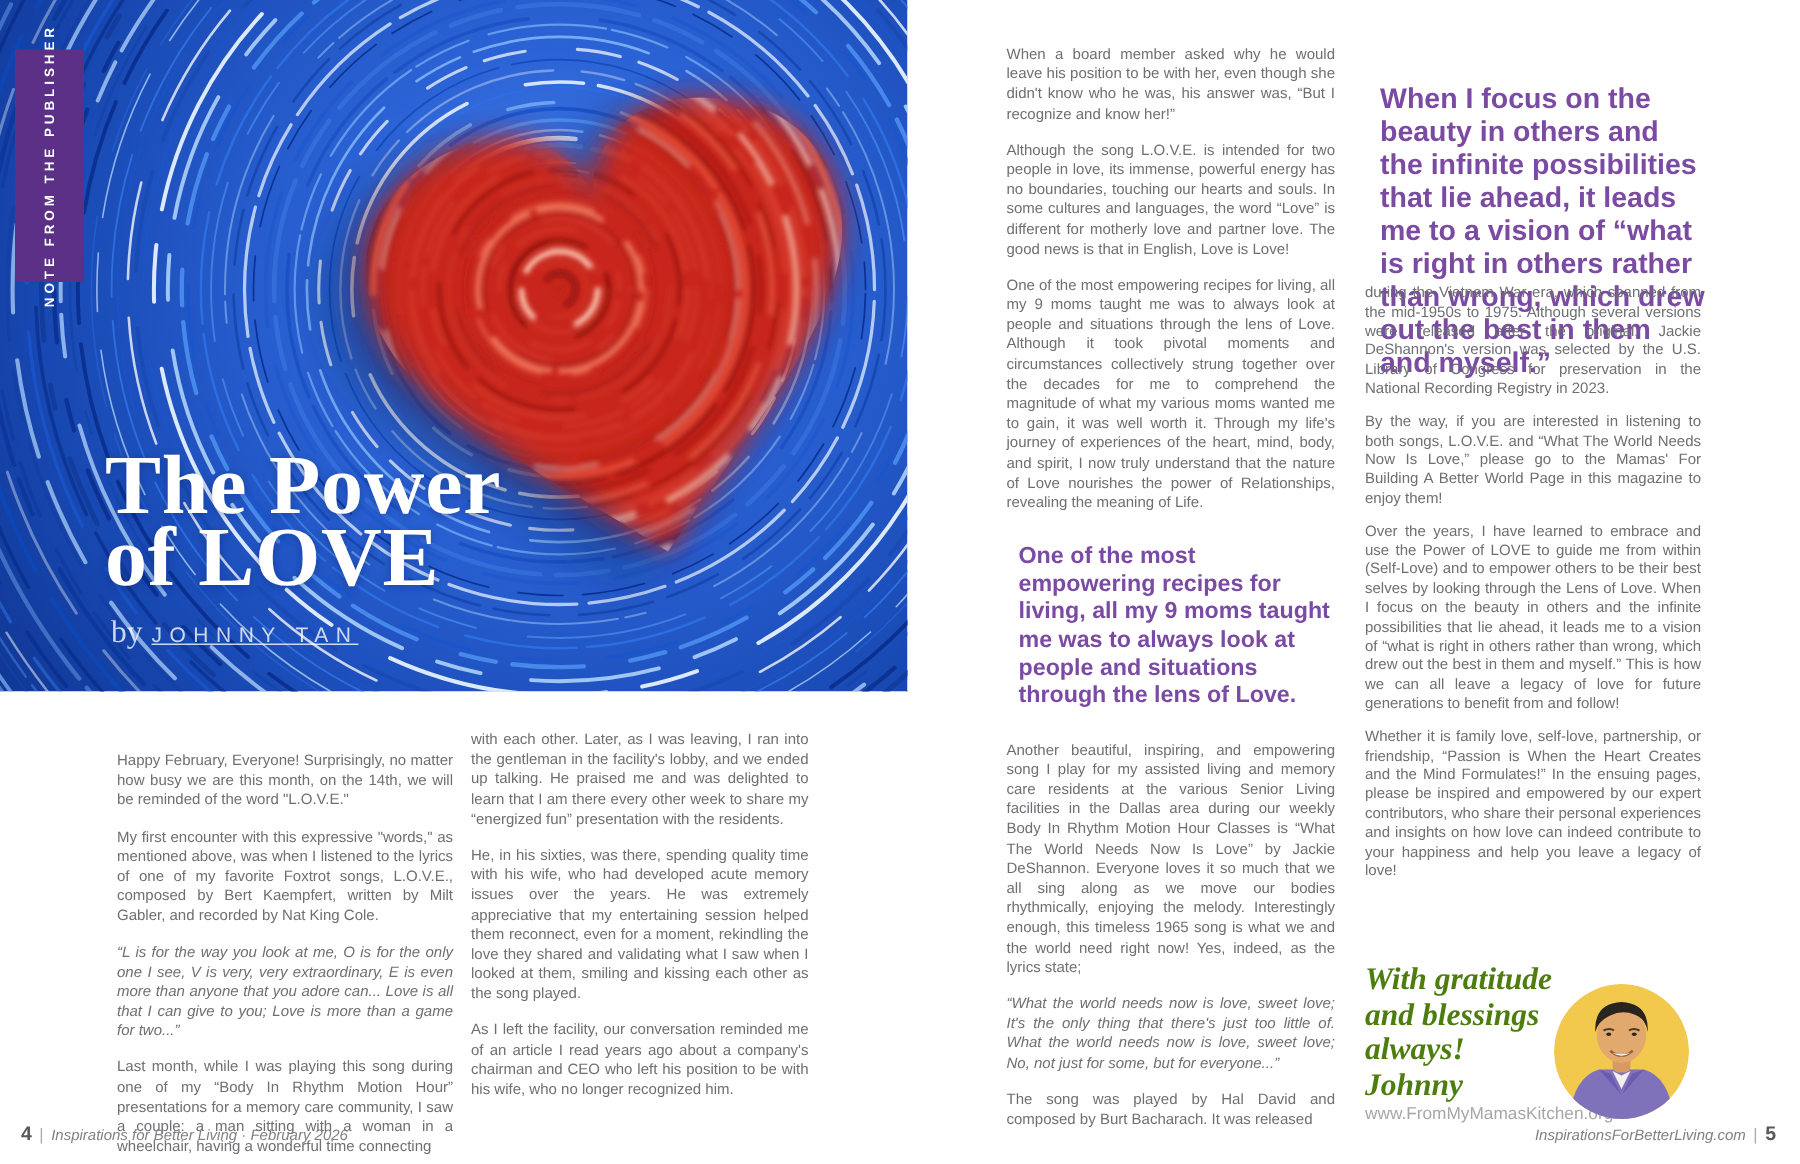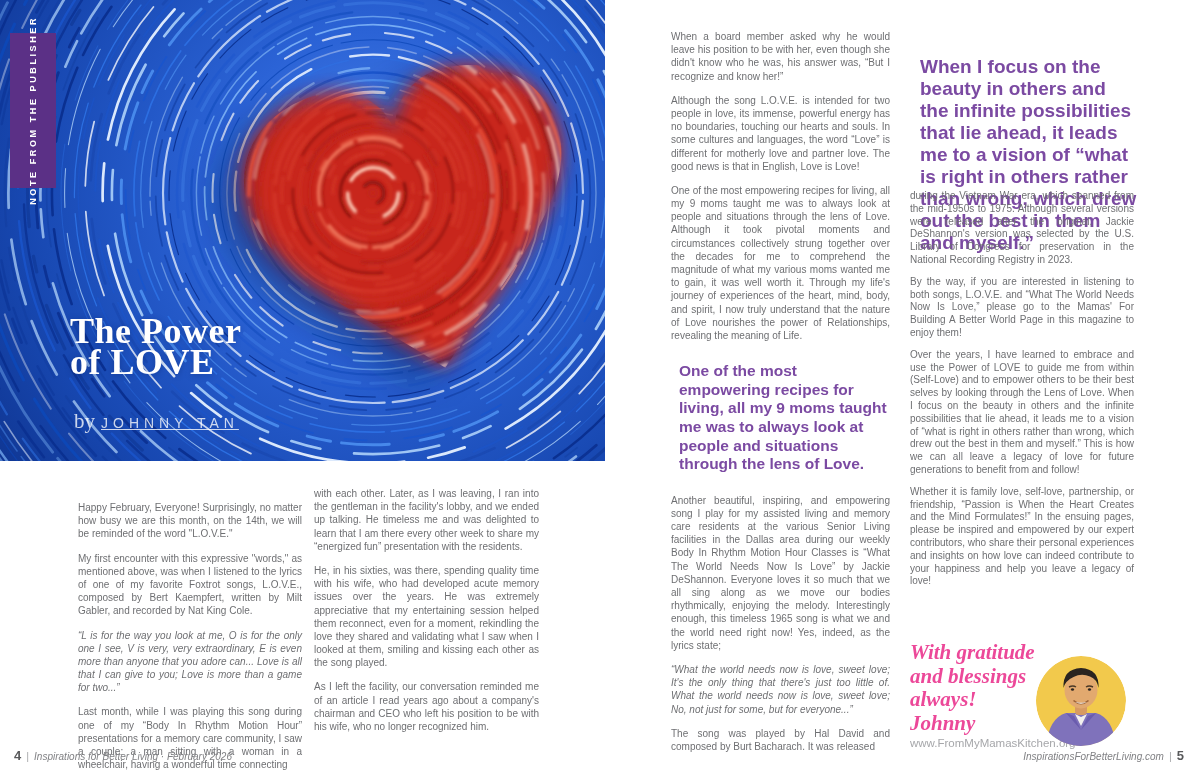--- a/index.html
+++ b/index.html
@@ -8,43 +8,43 @@
 
   
   .hero { position:absolute; left:0; top:0; width:605px; height:461px; overflow:hidden; }
   .hero svg { display:block; }
 
   .publisher-tab { position:absolute; left:10px; top:33px; width:46px; height:155px;
     background:#5b3086; display:flex; align-items:center; justify-content:center; z-index:4; }
   .publisher-tab span { writing-mode:vertical-rl; transform:rotate(180deg); color:#ffffff;
     font-size:9px; font-weight:bold; letter-spacing:2.6px; white-space:nowrap; }
 
-  .hero-title { position:absolute; left:70px; top:316px; z-index:3; color:#ffffff;
-    font-family:"Liberation Serif", serif; font-weight:bold; font-size:36px; line-height:0.86;
+  .hero-title { position:absolute; left:70px; top:300px; z-index:3; color:#ffffff;
+    font-family:"Liberation Serif", serif; font-weight:bold; font-size:56px; line-height:0.86;
     letter-spacing:0.5px; text-shadow:0 1px 6px rgba(10,30,90,0.35); }
   .hero-byline { position:absolute; left:74px; top:409px; z-index:3; color:rgba(255,255,255,0.78); }
   .hero-byline .by { font-family:"Liberation Serif", serif; font-size:21px; margin-right:6px; }
   .hero-byline .name { font-size:14px; letter-spacing:5px;text-decoration:underline; }
 
   
   .bodycol { position:absolute; color:#6e6f72; font-size:10px; line-height:1.32; text-align:justify; }
   .bodycol p { margin-bottom:11px; }
   .bodycol p.italic { font-style:italic; }
   .col1 { left:78px;  top:501px; width:224px; }
   .col2 { left:314px; top:487px; width:225px; }
   .midcol   { left:671px; top:30px;  width:219px; }
   .rightcol { left:910px; top:190px; width:224px; }
   .rightcol p { margin-bottom:9px; line-height:1.28; }
 
   .pull-quote { color:#7b4aa2; font-weight:bold; text-align:left; }
   .mid-quote { font-size:15.5px; line-height:1.2; margin:20px 0 20px 8px !important; width:212px; }
   .right-quote { position:absolute; left:920px; top:56px; width:218px; font-size:19px; line-height:1.16; }
 
   
-  .signature { position:absolute; left:910px; top:641px; color:#ec4899;
+  .signature { position:absolute; left:910px; top:641px; color:#4d7c0f;
     font-family:"Liberation Serif", serif; font-style:italic; font-weight:bold;
     font-size:21px; line-height:1.13; }
   .website { position:absolute; left:910px; top:737px; color:#a6a7aa; font-size:11.5px; }
 
   .photo { position:absolute; left:1036px; top:656px; width:90px; height:90px;
     border-radius:50%; overflow:hidden; z-index:2; }
 
   
   .footer { position:absolute; bottom:13px; color:#6e6f72; display:flex; align-items:baseline; }
   .footer-left { left:14px; }
@@ -251,21 +251,21 @@
   </div>
 
   <div class="bodycol col1">
     <p>Happy February, Everyone! Surprisingly, no matter how busy we are this month, on the 14th, we will be reminded of the word "L.O.V.E."</p>
     <p>My first encounter with this expressive "words," as mentioned above, was when I listened to the lyrics of one of my favorite Foxtrot songs, L.O.V.E., composed by Bert Kaempfert, written by Milt Gabler, and recorded by Nat King Cole.</p>
     <p class="italic">“L is for the way you look at me, O is for the only one I see, V is very, very extraordinary, E is even more than anyone that you adore can... Love is all that I can give to you; Love is more than a game for two...”</p>
     <p>Last month, while I was playing this song during one of my “Body In Rhythm Motion Hour” presentations for a memory care community, I saw a couple: a man sitting with a woman in a wheelchair, having a wonderful time connecting</p>
   </div>
 
   <div class="bodycol col2">
-    <p>with each other. Later, as I was leaving, I ran into the gentleman in the facility's lobby, and we ended up talking. He timeless me and was delighted to learn that I am there every other week to share my “energized fun” presentation with the residents.</p>
+    <p>with each other. Later, as I was leaving, I ran into the gentleman in the facility's lobby, and we ended up talking. He praised me and was delighted to learn that I am there every other week to share my “energized fun” presentation with the residents.</p>
     <p>He, in his sixties, was there, spending quality time with his wife, who had developed acute memory issues over the years. He was extremely appreciative that my entertaining session helped them reconnect, even for a moment, rekindling the love they shared and validating what I saw when I looked at them, smiling and kissing each other as the song played.</p>
     <p>As I left the facility, our conversation reminded me of an article I read years ago about a company's chairman and CEO who left his position to be with his wife, who no longer recognized him.</p>
   </div>
 
   <div class="bodycol midcol">
     <p>When a board member asked why he would leave his position to be with her, even though she didn't know who he was, his answer was, “But I recognize and know her!”</p>
     <p>Although the song L.O.V.E. is intended for two people in love, its immense, powerful energy has no boundaries, touching our hearts and souls. In some cultures and languages, the word “Love” is different for motherly love and partner love. The good news is that in English, Love is Love!</p>
     <p>One of the most empowering recipes for living, all my 9 moms taught me was to always look at people and situations through the lens of Love. Although it took pivotal moments and circumstances collectively strung together over the decades for me to comprehend the magnitude of what my various moms wanted me to gain, it was well worth it. Through my life's journey of experiences of the heart, mind, body, and spirit, I now truly understand that the nature of Love nourishes the power of Relationships, revealing the meaning of Life.</p>
     <p class="pull-quote mid-quote">One of the most empowering recipes for living, all my 9 moms taught me was to always look at people and situations through the lens of Love.</p>
     <p>Another beautiful, inspiring, and empowering song I play for my assisted living and memory care residents at the various Senior Living facilities in the Dallas area during our weekly Body In Rhythm Motion Hour Classes is “What The World Needs Now Is Love” by Jackie DeShannon. Everyone loves it so much that we all sing along as we move our bodies rhythmically, enjoying the melody. Interestingly enough, this timeless 1965 song is what we and the world need right now! Yes, indeed, as the lyrics state;</p>

